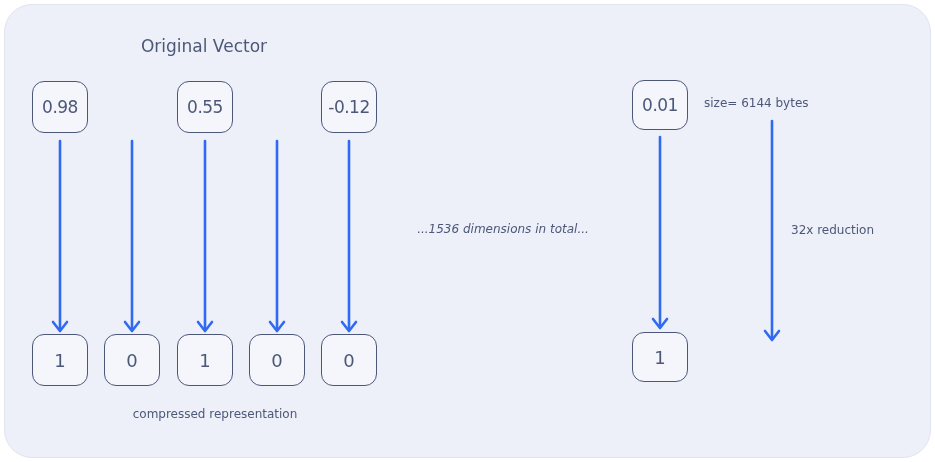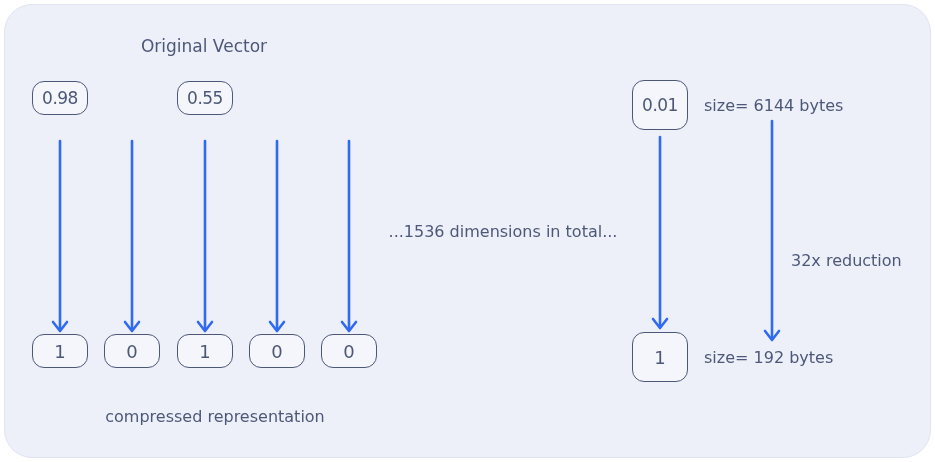--- a/index.html
+++ b/index.html
@@ -22,33 +22,33 @@
   .card{
     position:absolute;
     left:4px;top:4px;
     width:927px;height:454px;
     background:var(--card-bg);
     border:1px solid var(--card-border);
     border-radius:28px;
   }
   .vbox{
     position:absolute;
-    width:56px;height:34px;
+    width:56px;height:52px;
     background:var(--box-bg);
     border:1.6px solid var(--box-border);
     border-radius:12px;
     display:flex;align-items:center;justify-content:center;
     font-size:18px;
     color:var(--text);
   }
   .vbox.small-num{font-size:17px;letter-spacing:-0.5px;}
   .lbl{
     position:absolute;
     color:var(--text);
-    font-size:16px;
+    font-size:12px;
     white-space:nowrap;
   }
   .lbl.center{text-align:center;}
   svg.arrows{
     position:absolute;left:0;top:0;
     pointer-events:none;
   }
   svg.arrows line, svg.arrows polyline{
     stroke:var(--arrow);
     stroke-width:2.6;
@@ -60,38 +60,38 @@
 </head>
 <body>
 
 <div class="canvas">
   <div class="card"></div>
 
   <div class="lbl center" style="left:54px;top:36px;width:300px;font-size:17px;">Original Vector</div>
 
   <div class="vbox small-num" style="left:32px;top:81px;">0.98</div>
   <div class="vbox small-num" style="left:177px;top:81px;">0.55</div>
+  <div class="vbox small-num" style="left:321px;top:81px;">-0.12</div>
 
   <div class="vbox" style="left:32px;top:334px;">1</div>
   <div class="vbox" style="left:104px;top:334px;">0</div>
   <div class="vbox" style="left:177px;top:334px;">1</div>
   <div class="vbox" style="left:249px;top:334px;">0</div>
   <div class="vbox" style="left:321px;top:334px;">0</div>
 
   <div class="lbl center" style="left:65px;top:407px;width:300px;">compressed representation</div>
 
-  <div class="lbl center" style="left:383px;top:222px;width:240px;">...1536 dimensions in total...</div>
+  <div class="lbl center" style="left:383px;top:222px;width:240px;font-style:italic;">...1536 dimensions in total...</div>
 
   <div class="vbox small-num" style="left:632px;top:80px;height:50px;">0.01</div>
   <div class="lbl" style="left:704px;top:96px;">size= 6144 bytes</div>
 
   <div class="vbox" style="left:632px;top:332px;height:50px;">1</div>
-  <div class="lbl" style="left:704px;top:348px;">size= 192 bytes</div>
 
-  <div class="lbl" style="left:791px;top:223px;margin-top:28px;">32x reduction</div>
+  <div class="lbl" style="left:791px;top:223px;">32x reduction</div>
 
   <svg class="arrows" width="935" height="462" viewBox="0 0 935 462">
 
     <g>
       <line x1="60" y1="141" x2="60" y2="329"></line>
       <polyline points="53,322 60,331 67,322"></polyline>
     </g>
     <g>
       <line x1="132" y1="141" x2="132" y2="329"></line>
       <polyline points="125,322 132,331 139,322"></polyline>

